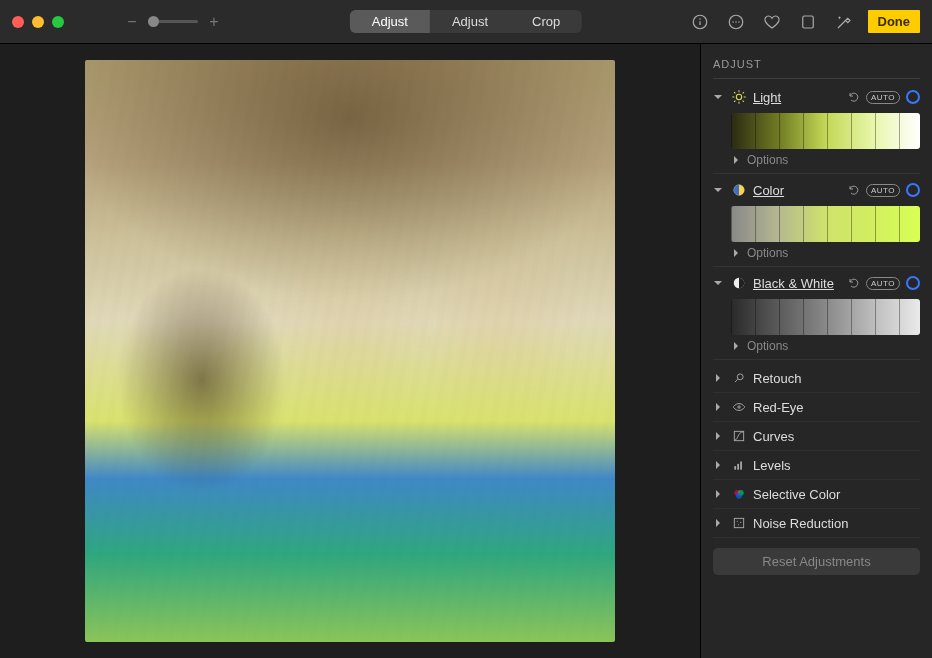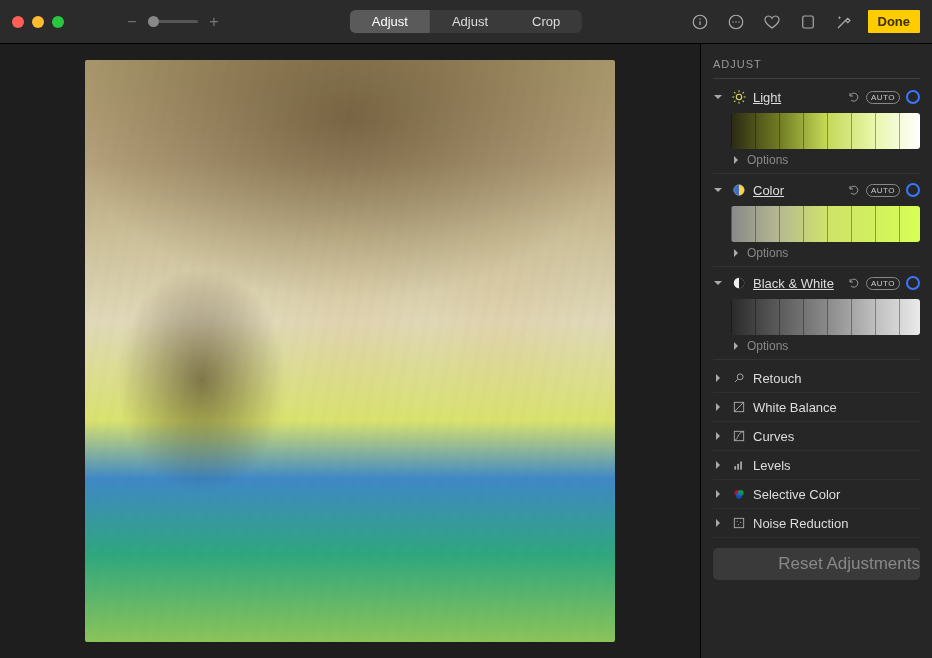--- a/index.html
+++ b/index.html
@@ -96,22 +96,22 @@
   .options-row {
     display: flex; align-items: center; gap: 4px; color: #888; font-size: 12px;
     padding: 2px 0 6px 18px; border-bottom: 1px solid #333;
   }
   .simple-row {
     display: flex; align-items: center; gap: 6px; height: 29px; color: #ddd;
     border-bottom: 1px solid #2f2f2f;
   }
   .simple-row .gicon { color: #aaa; }
   .reset-btn {
-    margin-top: 10px; background: #3a3a3a; color: #888; text-align: right;
-    padding: 6px 0; border-radius: 5px; font-size: 17px;
+    margin-top: 10px; background: #3a3a3a; color: #888; text-align: center;
+    padding: 6px 0; border-radius: 5px; font-size: 13px;
   }
 </style>
 </head>
 <body>
 
 <div class="titlebar">
   <div class="traffic-lights">
     <div class="tl red"></div>
     <div class="tl yellow"></div>
     <div class="tl green"></div>
@@ -292,25 +292,25 @@
       <span>Retouch</span>
     </div>
     <div class="simple-row">
       <span class="chev">
           <svg viewBox="0 0 10 10" fill="currentColor">
             <path d="M3 1l4 4-4 4z"></path>
           </svg>
         </span>
       <span class="gicon">
           <svg width="14" height="14" viewBox="0 0 24 24" fill="none" stroke="#aaa" stroke-width="1.6">
-            <rect x="4" y="4" width="16" height="16"></rect>
-            <path d="M4 20L20 4"></path>
-          </svg>
-        </span>
-      <span>White Balance</span>
+            <path d="M2 12s4-6 10-6 10 6 10 6-4 6-10 6S2 12 2 12z"></path>
+            <circle cx="12" cy="12" r="2"></circle>
+          </svg>
+        </span>
+      <span>Red-Eye</span>
     </div>
     <div class="simple-row">
       <span class="chev">
           <svg viewBox="0 0 10 10" fill="currentColor">
             <path d="M3 1l4 4-4 4z"></path>
           </svg>
         </span>
       <span class="gicon">
           <svg width="14" height="14" viewBox="0 0 24 24" fill="none" stroke="#aaa" stroke-width="1.6">
             <rect x="4" y="4" width="16" height="16"></rect>

